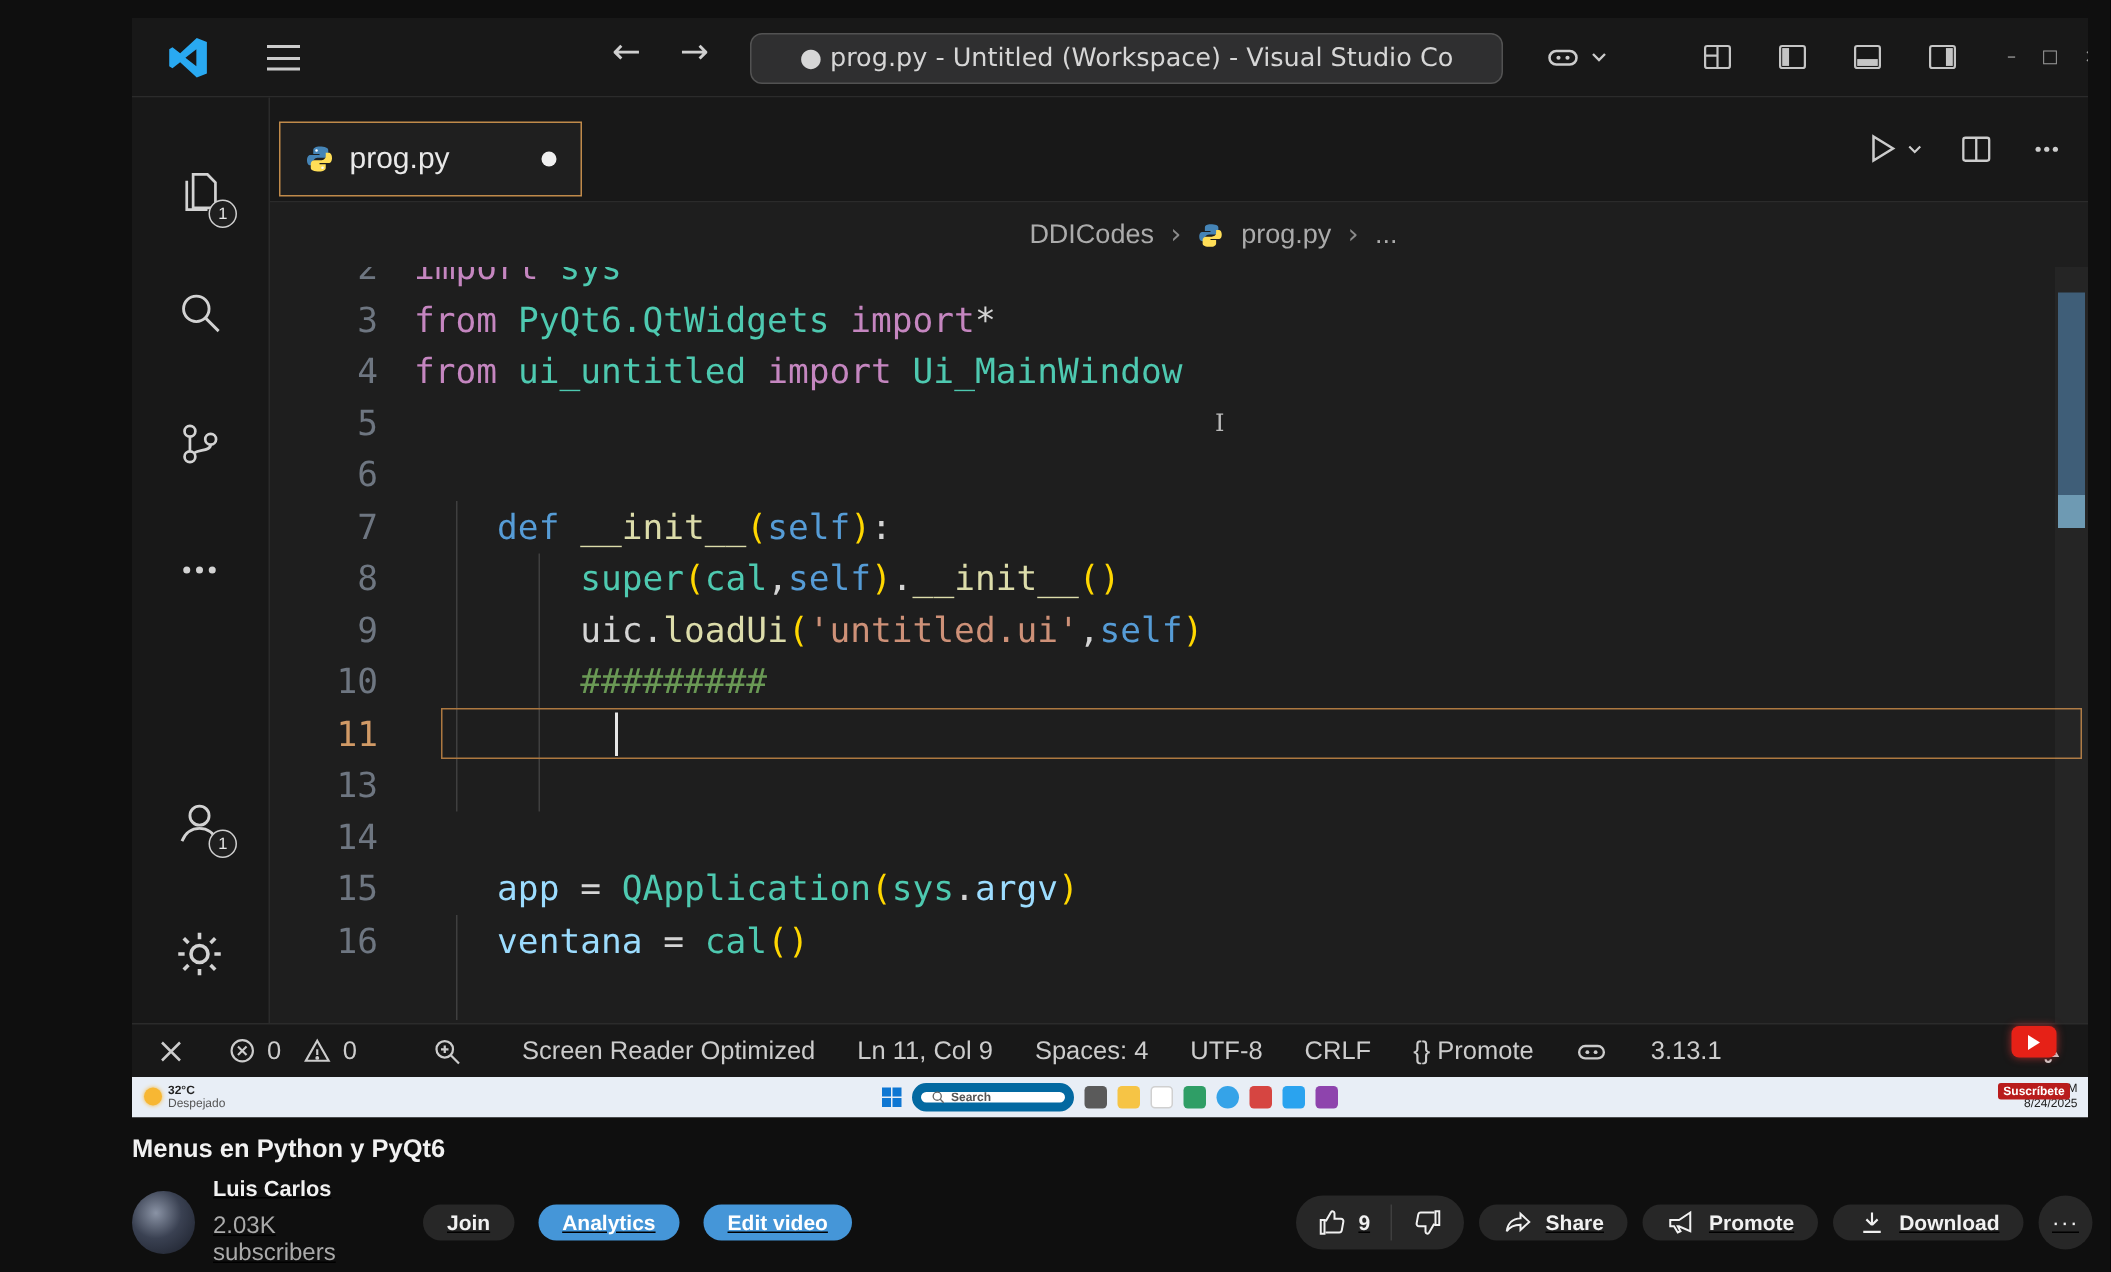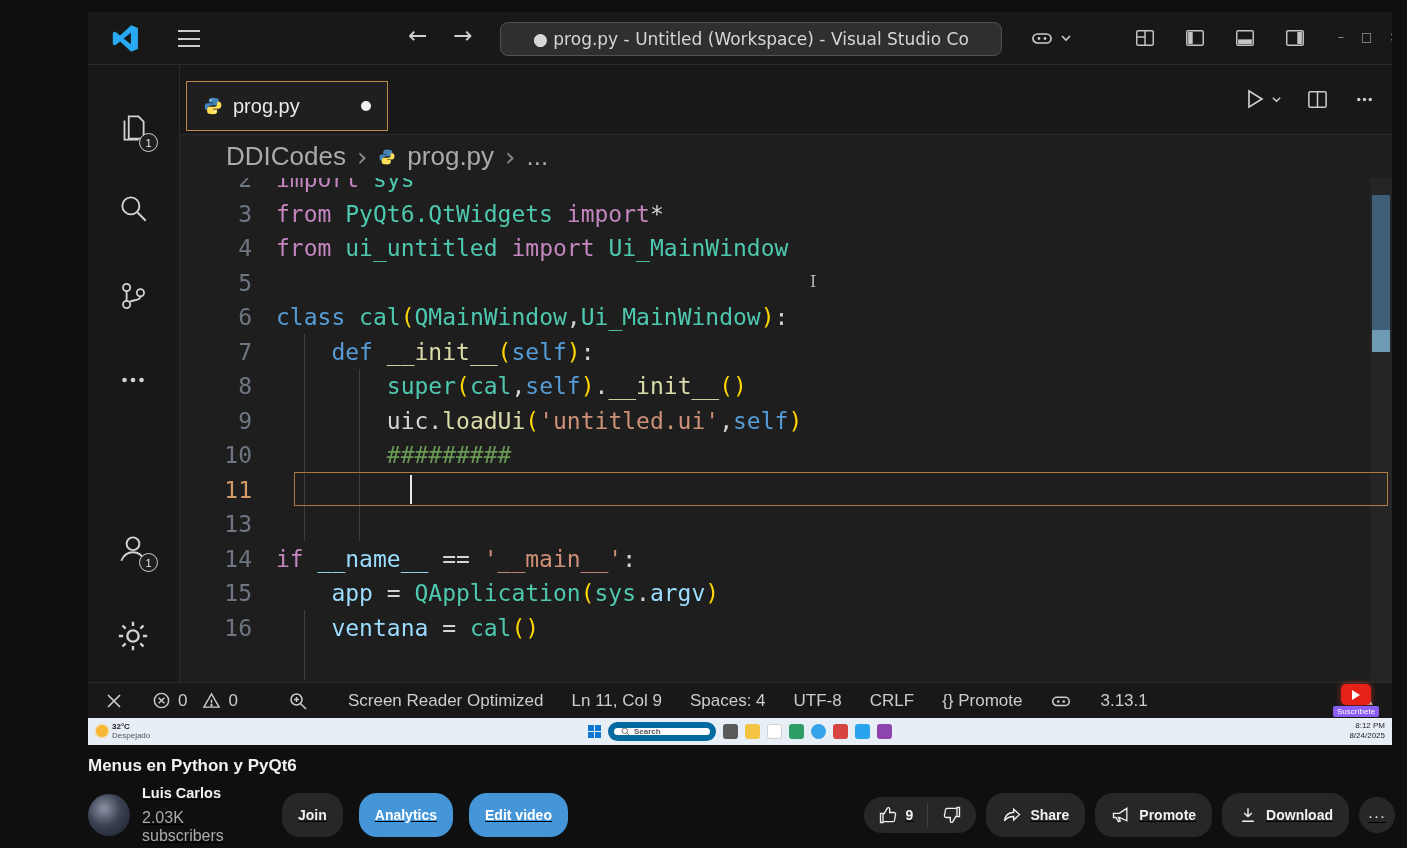--- a/index.html
+++ b/index.html
@@ -34,21 +34,21 @@
   
   .editorcol { position:absolute; left:92px; top:53px; right:0; bottom:63px; background:#1e1e1e;text-decoration:underline; }
   .tabbar { position:absolute; left:0; top:0; right:0; height:70px; background:#181818; border-bottom:1px solid #2b2b2b; }
   .tab { position:absolute; left:6px; top:16px; width:202px; height:50px; background:#1f1f1f; border:1px solid #c08a4a;
          display:flex; align-items:center; gap:10px; padding:0 16px; cursor:pointer; }
   .tab-label { color:#e8e8e8; font-size:20px; flex:1; }
   .mod-dot { width:10px; height:10px; border-radius:50%; background:#f0f0f0; }
   .editor-actions { position:absolute; right:16px; top:22px; display:flex; align-items:center; gap:24px; color:#cccccc; }
 
   .breadcrumb { position:absolute; left:0; top:70px; right:0; height:43px; display:flex; align-items:center; gap:11px;
-                padding-left:46px; color:#ababab; font-size:26px; background:#1e1e1e; }
+                padding-left:46px; color:#ababab; font-size:18px; background:#1e1e1e;justify-content:center; }
   .bc-sep { color:#8a8a8a; font-family:"DejaVu Sans",sans-serif; }
 
   
   .editor { position:absolute; left:0; top:113px; right:0; bottom:0; overflow:hidden; background:#1e1e1e; }
   .code-lines { position:absolute; left:0; top:-16px; right:0; font-family:"DejaVu Sans Mono",monospace; font-size:23px; }
   .cl { display:flex; height:34.5px; line-height:34.5px; white-space:pre; }
   .ln { flex:none; width:96px; text-align:right; padding-right:24px; color:#6e7681; }
   .cl.active .ln { color:#d19a66; }
   .cd { white-space:pre; color:#d4d4d4; }
   .tk-kw{color:#C586C0}.tk-ctl{color:#569CD6}.tk-type{color:#4EC9B0}.tk-fn{color:#DCDCAA}
@@ -67,41 +67,41 @@
   .sb-group { display:flex; align-items:center; gap:7px; }
   .sb-zoom { margin-left:22px; }
   .sb-sro { margin-left:12px; }
   .sb-bell { margin-left:auto; }
   .statusbar svg { display:block; }
 
   
   .sub-badge { position:absolute; right:8px; top:672px; width:56px; z-index:9; display:flex; flex-direction:column; align-items:center; }
   .sub-play { width:30px; height:21px; background:#e62117; border-radius:5px; display:flex; align-items:center; justify-content:center; box-shadow:0 0 6px rgba(255,60,60,.6); }
   .sub-play i { display:block; width:0; height:0; border-left:8px solid #fff; border-top:5px solid transparent; border-bottom:5px solid transparent; }
-  .sub-label { margin-top:1px; background:#8b5cf6; color:#fff; font-size:8px; padding:1px 4px; border-radius:2px; }
+  .sub-label { margin-top:17px; background:#b91c1c; color:#fff; font-size:8px; padding:1px 4px; border-radius:2px;font-weight:bold; }
 
   
   .taskbar { position:absolute; left:0; right:0; bottom:0; height:27px; background:#e8eef6; color:#222; font-size:8px; }
   .tk-weather { position:absolute; left:8px; top:4px; display:flex; align-items:center; gap:4px; cursor:pointer; }
   .tk-sun { width:12px; height:12px; border-radius:50%; background:#f7b733; box-shadow:0 0 3px #f7b733; }
   .tk-center { position:absolute; left:50%; top:0; height:27px; transform:translateX(-50%); display:flex; align-items:center; gap:7px; }
   .tk-win { width:13px; height:13px; display:grid; grid-template-columns:6px 6px; grid-template-rows:6px 6px; gap:1px; cursor:pointer; }
   .tk-win i { background:#0e77d3; }
   .tk-search { width:108px; height:19px; background:#ffffff; border:6px solid #0369a1; border-radius:10px; display:flex; align-items:center; gap:4px; padding:0 7px; color:#555; cursor:pointer;font-weight:bold; }
   .tk-ico { width:15px; height:15px; border-radius:3px; cursor:pointer; }
   .tk-clock { position:absolute; right:7px; top:3px; text-align:right; line-height:10px; cursor:pointer; }
 
   
   .yt-title { position:absolute; left:88px; top:756px; font-size:17px; font-weight:700; color:#f1f1f1; }
   .yt-meta { position:absolute; left:88px; top:790px; right:12px; height:50px; display:flex; align-items:center;text-decoration:underline; }
   .avatar { width:42px; height:42px; border-radius:50%; background:radial-gradient(circle at 38% 35%, #8a93a5 0%, #3a4152 45%, #191d28 100%); flex:none; cursor:pointer; }
   .ch-block { margin-left:12px; width:118px; }
   .ch-name { color:#f1f1f1; font-size:14.5px; font-weight:700; cursor:pointer; }
   .ch-subs { color:#aaaaaa; font-size:16px; margin-top:8px; }
-  .pill { height:44px; border-radius:18px; display:flex; align-items:center; gap:8px; padding:0 16px;
+  .pill { height:24px; border-radius:18px; display:flex; align-items:center; gap:8px; padding:0 16px;
           background:#272727; color:#f1f1f1; font-size:14px; font-weight:600; cursor:pointer; border:none; white-space:nowrap; }
   .pill.blue { background:#4596d8; color:#ffffff; }
   .join { margin-left:22px; }
   .blue + .blue, .join + .blue { margin-left:16px; }
   .spacer { flex:1; }
   .like-pill { display:flex; align-items:center; height:36px; background:#272727; border-radius:18px; color:#f1f1f1; }
   .like-seg { display:flex; align-items:center; gap:8px; padding:0 14px; cursor:pointer; font-size:14px; font-weight:600; }
   .like-div { width:1px; height:24px; background:#3f3f3f; }
   .actions { display:flex; align-items:center; gap:10px; }
   .more-btn { width:36px; height:36px; border-radius:50%; background:#272727; color:#f1f1f1; display:flex; align-items:center; justify-content:center; font-size:15px; letter-spacing:1px; cursor:pointer; }
@@ -254,28 +254,28 @@
         <span class="bc-sep">›</span>
         <span>...</span>
       </div>
 
       <div class="editor">
         <div class="code-lines" id="code-lines">
             <div class="cl"><span class="ln">2</span><span class="cd"><span class="tk-kw">import</span><span class="tk-pl"> </span><span class="tk-type">sys</span></span></div>
             <div class="cl"><span class="ln">3</span><span class="cd"><span class="tk-kw">from</span><span class="tk-pl"> </span><span class="tk-type">PyQt6.QtWidgets</span><span class="tk-pl"> </span><span class="tk-kw">import</span><span class="tk-pl">*</span></span></div>
             <div class="cl"><span class="ln">4</span><span class="cd"><span class="tk-kw">from</span><span class="tk-pl"> </span><span class="tk-type">ui_untitled</span><span class="tk-pl"> </span><span class="tk-kw">import</span><span class="tk-pl"> </span><span class="tk-type">Ui_MainWindow</span></span></div>
             <div class="cl"><span class="ln">5</span><span class="cd"></span></div>
-            <div class="cl"><span class="ln">6</span><span class="cd"><span class="tk-ctl">class</span><span class="tk-pl"> </span><span class="tk-type">cal</span><span class="tk-br">(</span><span class="tk-type">QMainWindow</span><span class="tk-pl">,</span><span class="tk-type">Ui_MainWindow</span><span class="tk-br">)</span><span class="tk-pl">:</span></span></div>
+            <div class="cl"><span class="ln">6</span></div>
             <div class="cl"><span class="ln">7</span><span class="cd">    <span class="tk-ctl">def</span><span class="tk-pl"> </span><span class="tk-fn">__init__</span><span class="tk-br">(</span><span class="tk-ctl">self</span><span class="tk-br">)</span><span class="tk-pl">:</span></span></div>
             <div class="cl"><span class="ln">8</span><span class="cd">        <span class="tk-type">super</span><span class="tk-br">(</span><span class="tk-type">cal</span><span class="tk-pl">,</span><span class="tk-ctl">self</span><span class="tk-br">)</span><span class="tk-pl">.</span><span class="tk-fn">__init__</span><span class="tk-br">()</span></span></div>
             <div class="cl"><span class="ln">9</span><span class="cd">        <span class="tk-pl">uic</span><span class="tk-pl">.</span><span class="tk-fn">loadUi</span><span class="tk-br">(</span><span class="tk-str">'untitled.ui'</span><span class="tk-pl">,</span><span class="tk-ctl">self</span><span class="tk-br">)</span></span></div>
             <div class="cl"><span class="ln">10</span><span class="cd">        <span class="tk-cmt">#########</span></span></div>
             <div class="cl active"><span class="ln">11</span><span class="cd"></span></div>
             <div class="cl"><span class="ln">13</span><span class="cd"></span></div>
-            <div class="cl"><span class="ln">14</span><span class="cd"><span class="tk-kw">if</span><span class="tk-pl"> </span><span class="tk-var">__name__</span><span class="tk-pl"> == </span><span class="tk-str">'__main__'</span><span class="tk-pl">:</span></span></div>
+            <div class="cl"><span class="ln">14</span></div>
             <div class="cl"><span class="ln">15</span><span class="cd">    <span class="tk-var">app</span><span class="tk-pl"> = </span><span class="tk-type">QApplication</span><span class="tk-br">(</span><span class="tk-type">sys</span><span class="tk-pl">.</span><span class="tk-var">argv</span><span class="tk-br">)</span></span></div>
             <div class="cl"><span class="ln">16</span><span class="cd">    <span class="tk-var">ventana</span><span class="tk-pl"> = </span><span class="tk-type">cal</span><span class="tk-br">()</span></span></div>
           </div>
         <div class="guide" style="left:124px; top:156px; height:207px"></div>
         <div class="guide" style="left:179px; top:191px; height:172px"></div>
         <div class="guide" style="left:124px; top:432px; height:70px"></div>
         <div class="curline"></div>
         <div class="caret"></div>
         <div class="ibeam">I</div>
         <div class="minimap">

